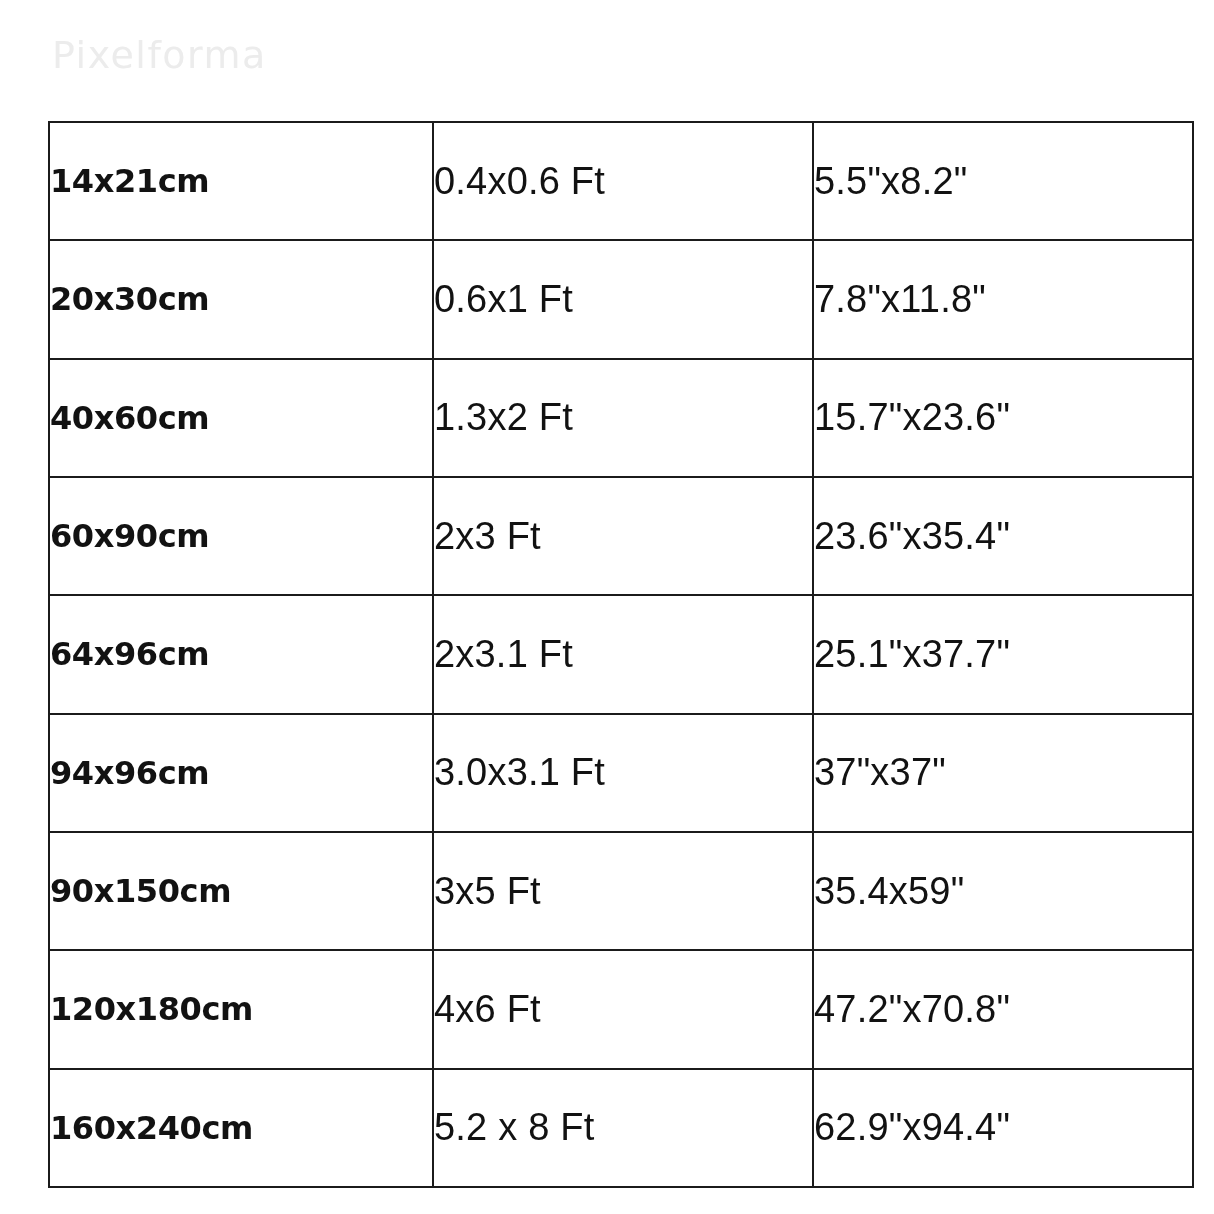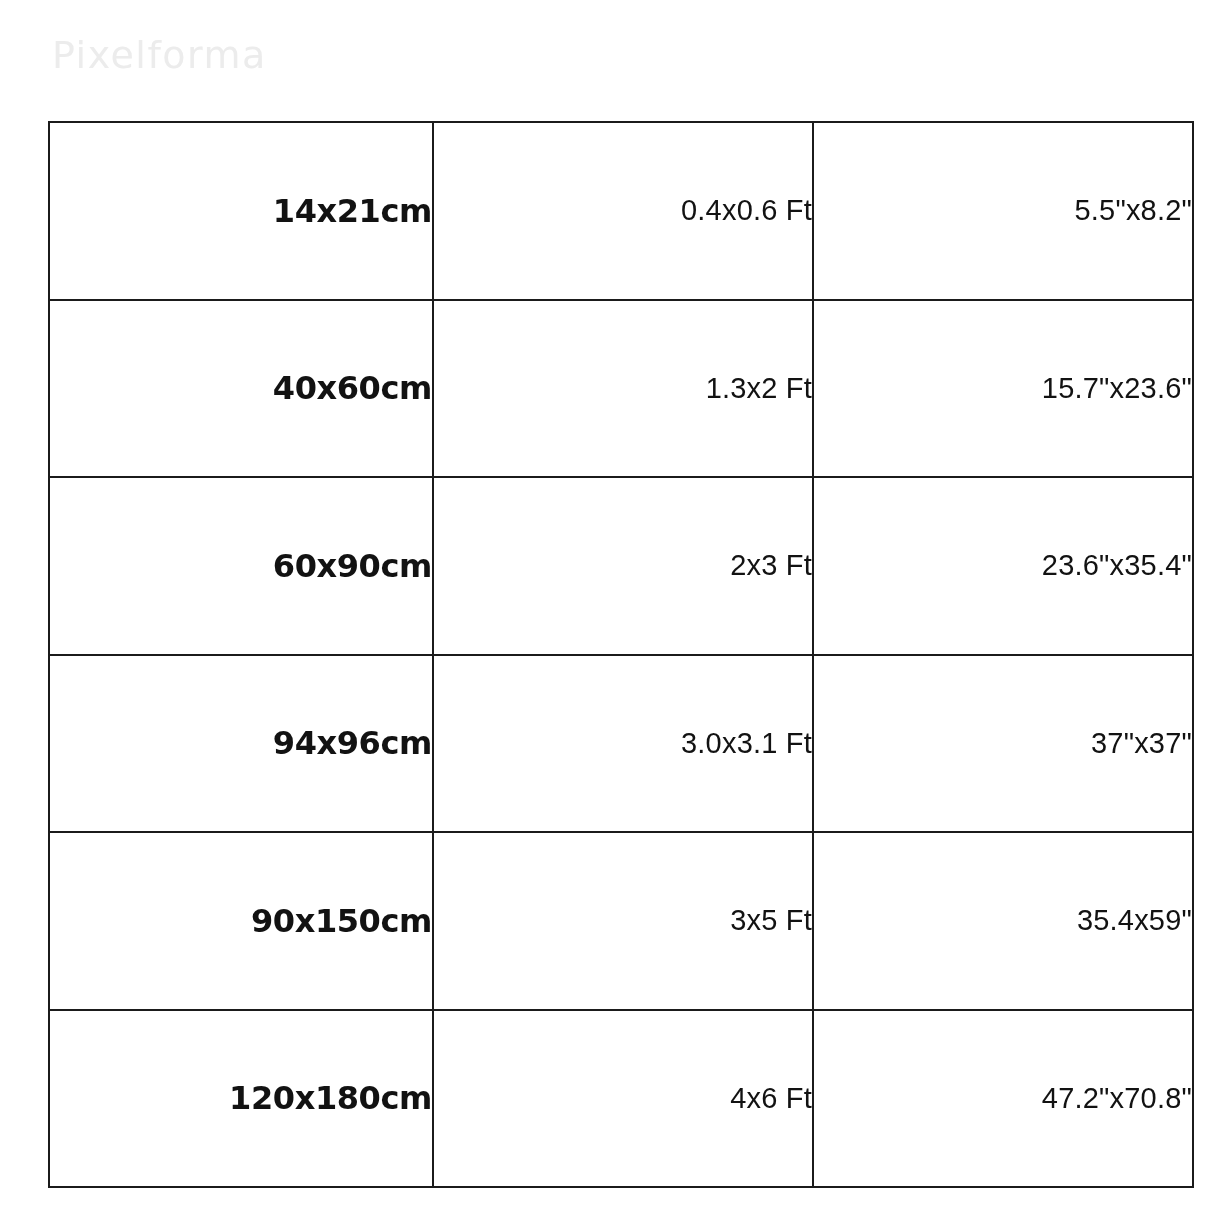--- a/index.html
+++ b/index.html
@@ -39,40 +39,40 @@
     height: 1067px;
     border-collapse: collapse;
     table-layout: fixed;
   }
   #size-table tr {
     height: 82px;
   }
   #size-table td {
     border: 2px solid #1b1b1b;
     background: #ffffff;
-    text-align: right;
+    text-align: left;
     vertical-align: middle;
     padding: 0;
     color: #121212;
   }
   #size-table col.c-cm  { width: 384px; }
   #size-table col.c-ft  { width: 380px; }
   #size-table col.c-in  { width: 380px; }
 
   .cell-cm {
     font-family: "DejaVu Sans", sans-serif;
     font-size: 32px;
     font-weight: 700;
     letter-spacing: -0.4px;
     color: #111111;
     padding-left: 16px;
   }
   .cell-ft, .cell-in {
     font-family: "Liberation Sans", sans-serif;
-    font-size: 29px;
+    font-size: 38px;
     font-weight: 400;
     letter-spacing: 0.2px;
     color: #1a1a1a;
   }
 </style>
 </head>
 <body>
 
 <div id="watermark">Pixelforma</div>
 
@@ -82,38 +82,53 @@
     <col class="c-ft">
     <col class="c-in">
   </colgroup>
   <tbody id="table-body">
       <tr>
         <td class="cell-cm">14x21cm</td>
         <td class="cell-ft">0.4x0.6 Ft</td>
         <td class="cell-in">5.5"x8.2"</td>
       </tr>
       <tr>
+        <td class="cell-cm">20x30cm</td>
+        <td class="cell-ft">0.6x1 Ft</td>
+        <td class="cell-in">7.8"x11.8"</td>
+      </tr>
+      <tr>
         <td class="cell-cm">40x60cm</td>
         <td class="cell-ft">1.3x2 Ft</td>
         <td class="cell-in">15.7"x23.6"</td>
       </tr>
       <tr>
         <td class="cell-cm">60x90cm</td>
         <td class="cell-ft">2x3 Ft</td>
         <td class="cell-in">23.6"x35.4"</td>
+      </tr>
+      <tr>
+        <td class="cell-cm">64x96cm</td>
+        <td class="cell-ft">2x3.1 Ft</td>
+        <td class="cell-in">25.1"x37.7"</td>
       </tr>
       <tr>
         <td class="cell-cm">94x96cm</td>
         <td class="cell-ft">3.0x3.1 Ft</td>
         <td class="cell-in">37"x37"</td>
       </tr>
       <tr>
         <td class="cell-cm">90x150cm</td>
         <td class="cell-ft">3x5 Ft</td>
         <td class="cell-in">35.4x59"</td>
       </tr>
       <tr>
         <td class="cell-cm">120x180cm</td>
         <td class="cell-ft">4x6 Ft</td>
         <td class="cell-in">47.2"x70.8"</td>
       </tr>
+      <tr>
+        <td class="cell-cm">160x240cm</td>
+        <td class="cell-ft">5.2 x 8 Ft</td>
+        <td class="cell-in">62.9"x94.4"</td>
+      </tr>
     </tbody>
 </table>
 
 </body></html>

